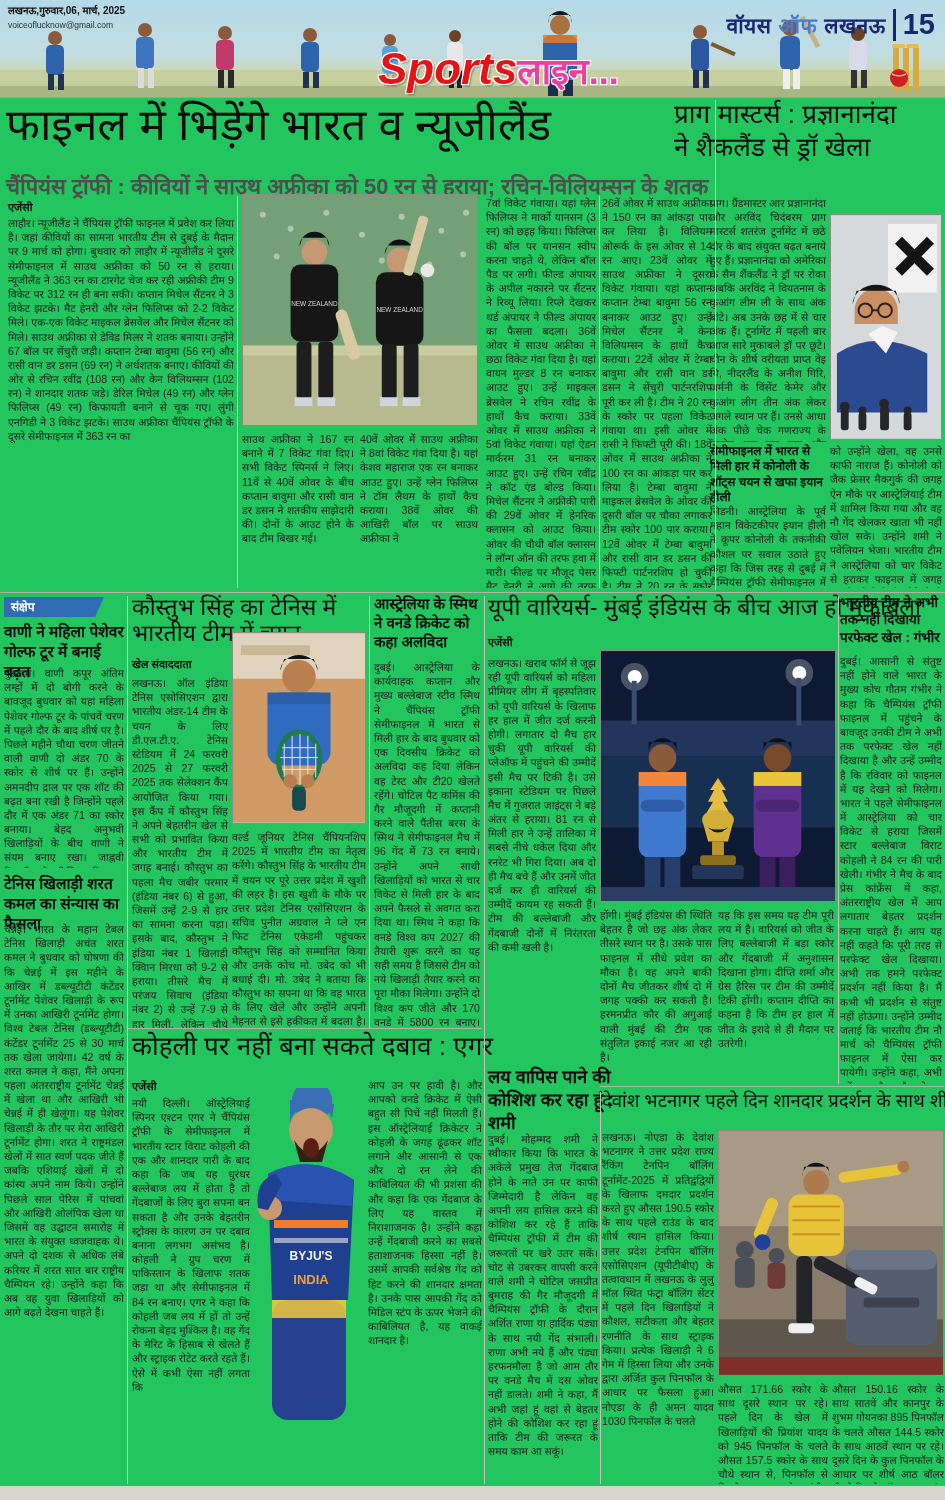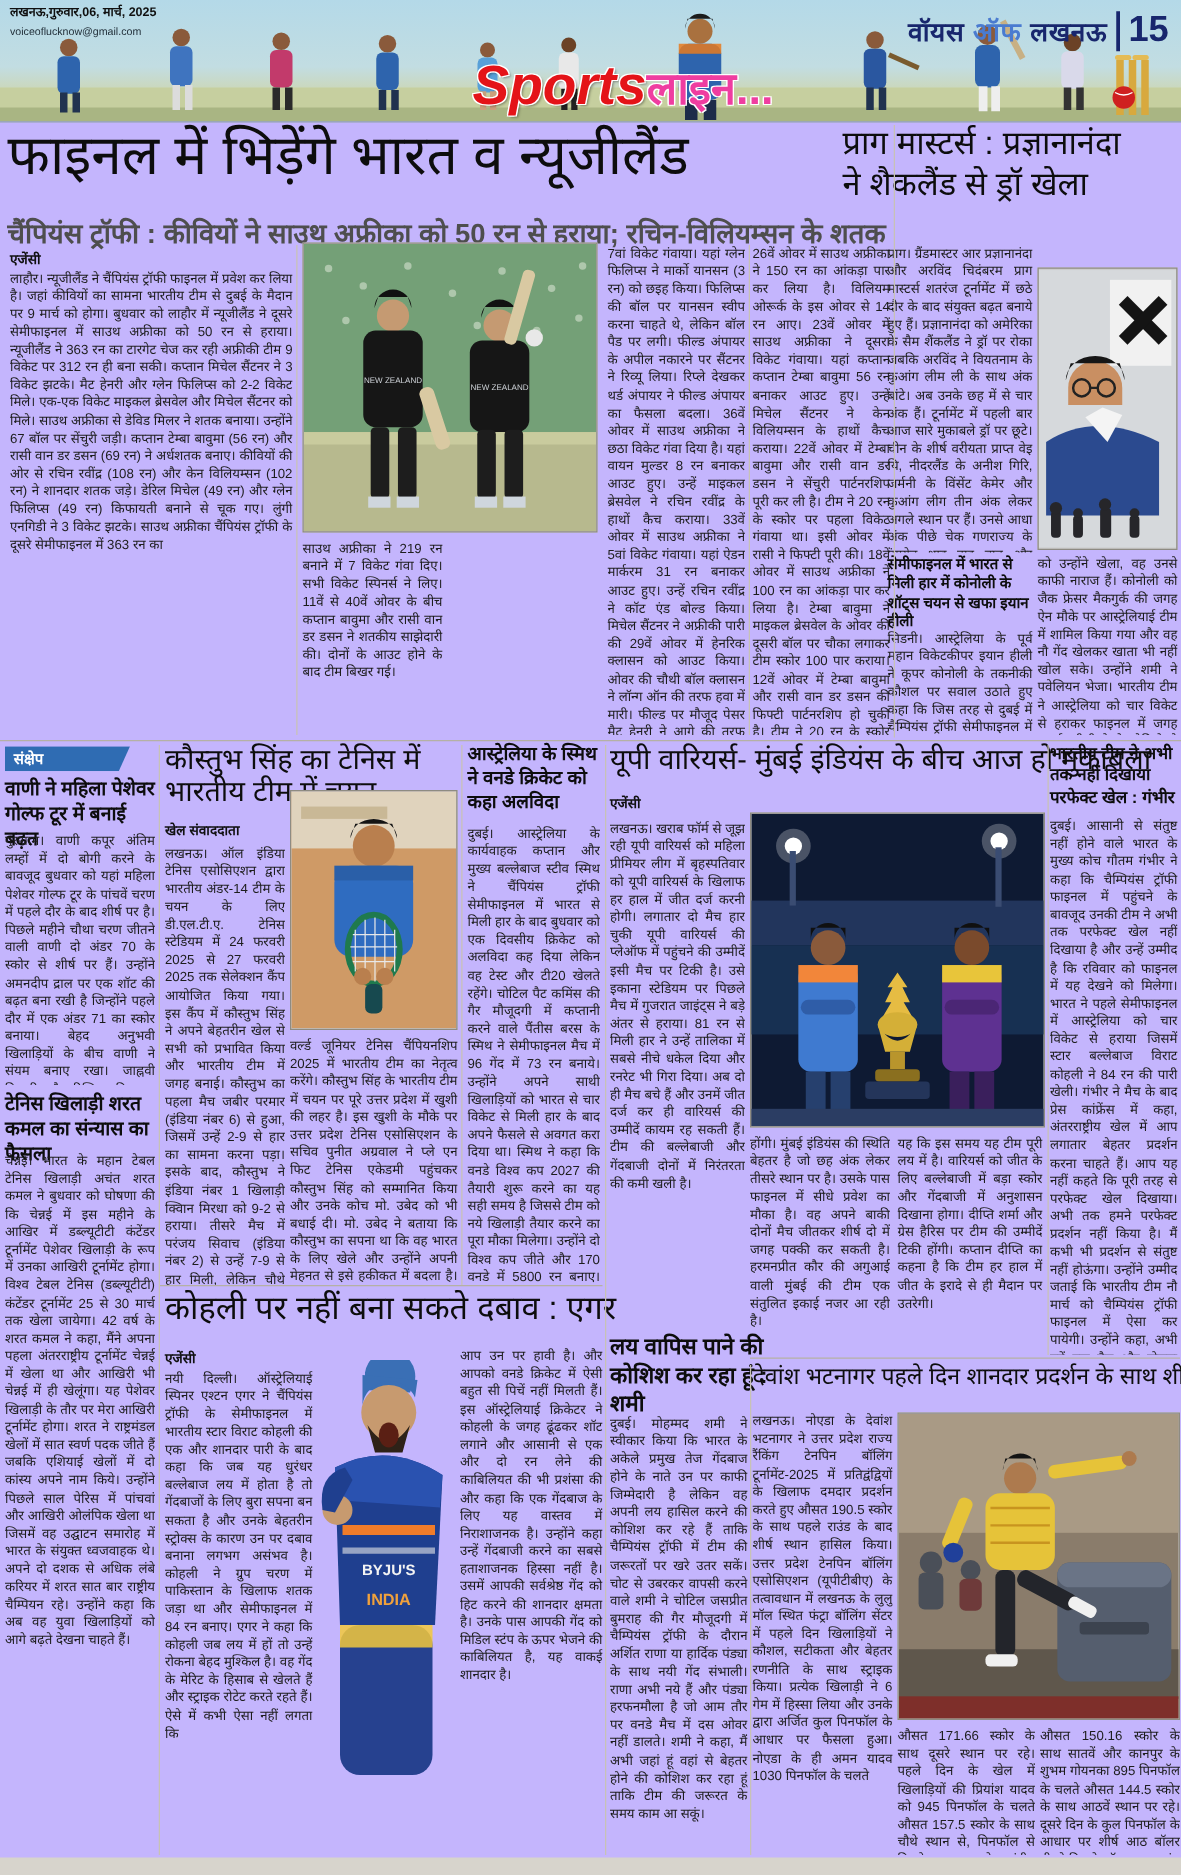--- a/index.html
+++ b/index.html
@@ -1,16 +1,16 @@
 <!DOCTYPE html>
 <html lang="hi"><head>
 <meta charset="utf-8">
 <style>
   html,body{margin:0;padding:0;background:#dedbd2;}
-  .page{position:relative;width:945px;height:1500px;background:#c4b5fd;overflow:hidden;
+  .page{position:relative;width:945px;height:1500px;background:#22c55e;overflow:hidden;
         font-family:"Liberation Sans","DejaVu Sans",sans-serif;}
   .abs{position:absolute;}
   .bt{font-size:10.6px;line-height:1.34;text-align:justify;color:#1d1d1d;overflow:hidden;}
   .hl{font-weight:400;color:#0d0d0d;line-height:1.15;}
   .byline{font-weight:700;font-size:11px;color:#101010;}
   .vr{position:absolute;width:1px;background:#c7c2b5;}
   .hr{position:absolute;height:1px;background:#b5b1a4;}
   .photo{border:1px solid #8e8b82;box-sizing:border-box;overflow:hidden;background:#ccc;}
   .photo svg{display:block;width:100%;height:100%;}
   .masthead{left:0;top:0;width:945px;height:97px;overflow:hidden;
@@ -169,21 +169,22 @@
         <text x="158" y="118" font-size="6.5" fill="#cfd3d8" text-anchor="middle">NEW ZEALAND</text>
         <rect x="178" y="20" width="10" height="62" rx="4" fill="#d9c9a2" transform="rotate(16 178 20)"></rect>
         <circle cx="186" cy="76" r="7" fill="#e8e8e8"></circle>
         <rect x="140" y="150" width="15" height="56" rx="4" fill="#1d1d1d"></rect>
         <rect x="162" y="150" width="15" height="56" rx="4" fill="#1d1d1d"></rect>
         <rect x="138" y="204" width="18" height="9" fill="#cfd6dd"></rect>
           <rect x="161" y="204" width="18" height="9" fill="#cfd6dd"></rect>
       </g>
     </svg>
   </div>
-  <div class="abs bt" style="left:242px;top:432px;width:112px;height:156px;">साउथ अफ्रीका ने 219 रन बनाने में 7 विकेट गंवा दिए। सभी विकेट स्पिनर्स ने लिए। 11वें से 40वें ओवर के बीच कप्तान बावुमा और रासी वान डर डसन ने शतकीय साझेदारी की। दोनों के आउट होने के बाद टीम बिखर गई।</div>
+  <div class="abs bt" style="left:242px;top:432px;width:112px;height:156px;">साउथ अफ्रीका ने 167 रन बनाने में 7 विकेट गंवा दिए। सभी विकेट स्पिनर्स ने लिए। 11वें से 40वें ओवर के बीच कप्तान बावुमा और रासी वान डर डसन ने शतकीय साझेदारी की। दोनों के आउट होने के बाद टीम बिखर गई।</div>
+  <div class="abs bt" style="left:360px;top:432px;width:118px;height:156px;">40वें ओवर में साउथ अफ्रीका ने 8वां विकेट गंवा दिया है। यहां केशव महाराज एक रन बनाकर आउट हुए। उन्हें ग्लेन फिलिप्स ने टॉम लैथम के हाथों कैच कराया। 38वें ओवर की आखिरी बॉल पर साउथ अफ्रीका ने</div>
 
   <div class="abs bt" style="left:486px;top:196px;width:110px;height:392px;">7वां विकेट गंवाया। यहां ग्लेन फिलिप्स ने मार्को यानसन (3 रन) को छइह किया। फिलिप्स की बॉल पर यानसन स्वीप करना चाहते थे, लेकिन बॉल पैड पर लगी। फील्ड अंपायर के अपील नकारने पर सैंटनर ने रिव्यू लिया। रिप्ले देखकर थर्ड अंपायर ने फील्ड अंपायर का फैसला बदला। 36वें ओवर में साउथ अफ्रीका ने छठा विकेट गंवा दिया है। यहां वायन मुल्डर 8 रन बनाकर आउट हुए। उन्हें माइकल ब्रेसवेल ने रचिन रवींद्र के हाथों कैच कराया। 33वें ओवर में साउथ अफ्रीका ने 5वां विकेट गंवाया। यहां ऐडन मार्करम 31 रन बनाकर आउट हुए। उन्हें रचिन रवींद्र ने कॉट एंड बोल्ड किया। मिचेल सैंटनर ने अफ्रीकी पारी की 29वें ओवर में हेनरिक क्लासन को आउट किया। ओवर की चौथी बॉल क्लासन ने लॉन्ग ऑन की तरफ हवा में मारी। फील्ड पर मौजूद पेसर मैट हेनरी ने आगे की तरफ डाइव लगाई और कैच पकड़ लिया। क्लासन 3 रन बनाकर पवेलियन लौटे। यहां डाइव लगाते समय हेनरी के बाएं कंधे पर चोट भी आई, जिसके बाद वे फील्ड से बाहर हो गए। 27वें ओवर में साउथ अफ्रीका ने तीसरा विकेट गंवाया। यहां रासी वान डर डसन 69 रन बनाकर आउट हुए। उन्हें मिचेल सैंटनर ने बोल्ड कर दिया।</div>
   <div class="abs bt" style="left:602px;top:196px;width:110px;height:392px;">26वें ओवर में साउथ अफ्रीका ने 150 रन का आंकड़ा पार कर लिया है। विलियम ओरूर्क के इस ओवर से 14 रन आए। 23वें ओवर में साउथ अफ्रीका ने दूसरा विकेट गंवाया। यहां कप्तान कप्तान टेम्बा बावुमा 56 रन बनाकर आउट हुए। उन्हें मिचेल सैंटनर ने केन विलियम्सन के हाथों कैच कराया। 22वें ओवर में टेम्बा बावुमा और रासी वान डर डसन ने सेंचुरी पार्टनरशिप पूरी कर ली है। टीम ने 20 रन के स्कोर पर पहला विकेट गंवाया था। इसी ओवर में रासी ने फिफ्टी पूरी की। 18वें ओवर में साउथ अफ्रीका ने 100 रन का आंकड़ा पार कर लिया है। टेम्बा बावुमा ने माइकल ब्रेसवेल के ओवर की दूसरी बॉल पर चौका लगाकर टीम स्कोर 100 पार कराया। 12वें ओवर में टेम्बा बावुमा और रासी वान डर डसन की फिफ्टी पार्टनरशिप हो चुकी है। टीम ने 20 रन के स्कोर पर रायन रिकेल्टन का विकेट गंवाया था। 363 रन का टारगेट चेज कर रही साउथ अफ्रीका ने पावरप्ले-1 में 56 रन बना लिए हैं। टीम के कप्तान टेम्बा बावुमा और रासी वान डर डसन क्रीज पर हैं। रायन रिकेलटन 17 रन बनाकर आउट हुए। 5वें ओवर में साउथ अफ्रीका ने पहला विकेट गंवाया। यहां रायन रिकेल्टन 17 रन बनाकर आउट हुए।</div>
 
   <div class="abs bt" style="left:710px;top:196px;width:116px;height:246px;">प्राग। ग्रैंडमास्टर आर प्रज्ञानानंदा और अरविंद चिदंबरम प्राग मास्टर्स शतरंज टूर्नामेंट में छठे दौर के बाद संयुक्त बढ़त बनाये हुए हैं। प्रज्ञानानंदा को अमेरिका के सैम शैंकलैंड ने ड्रॉ पर रोका जबकि अरविंद ने वियतनाम के कुआंग लीम ली के साथ अंक बांटे। अब उनके छह में से चार अंक हैं। टूर्नामेंट में पहली बार आज सारे मुकाबले ड्रॉ पर छूटे। चीन के शीर्ष वरीयता प्राप्त वेइ यि, नीदरलैंड के अनीश गिरि, जर्मनी के विंसेंट केमेर और कुआंग लीग तीन अंक लेकर अगले स्थान पर हैं। उनसे आधा अंक पीछे चेक गणराज्य के एंगुयेन थाइ दाइ वान और डेविड नवारा, तुर्किये के गुरेल एडिज और शैकलैंड हैं। तीन दौर अभी बाकी हैं और अगले दो में प्रज्ञानानंदा को सफेद मोहरों से खेलना है जबकि अरविंद को एक ही मुकाबला सफेद मोहरों से खेलना है। सातवें दौर में प्रज्ञानानंदा का सामना वेइ यि से जबकि अरविंद की टक्कर अनीश से होगी।</div>
   <div class="abs photo" style="left:830px;top:214px;width:112px;height:226px;">
     <svg viewBox="0 0 112 226">
       <rect width="112" height="226" fill="#d6d9dc"></rect>
       <rect x="58" y="8" width="50" height="70" fill="#f1f1f1"></rect>
       <g fill="#141414">

